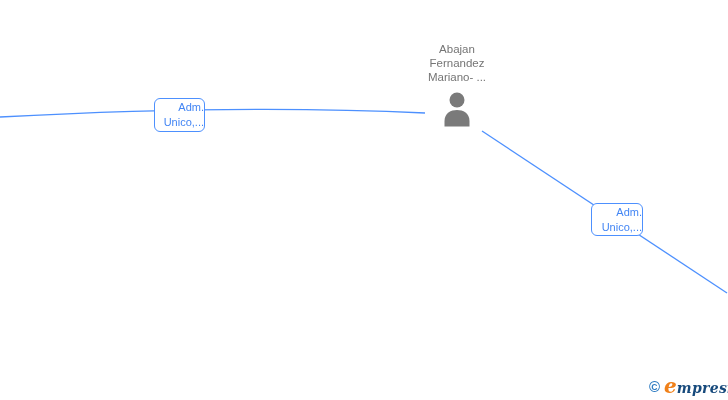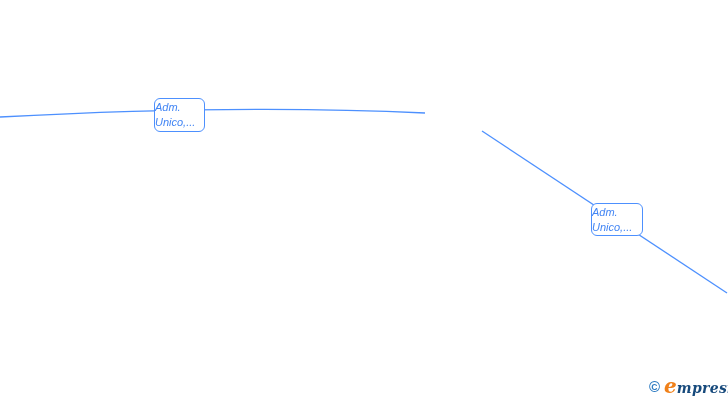--- a/index.html
+++ b/index.html
@@ -39,26 +39,25 @@
   
   .edge-label {
     position: absolute;
     box-sizing: border-box;
     background: #ffffff;
     border: 1.5px solid #4d90fe;
     border-radius: 6px;
     color: #4285f4;
     font-size: 11px;
     line-height: 15px;
-    text-align: left;
+    text-align: right;
     display: flex;
     flex-direction: column;
     justify-content: center;
     cursor: pointer;
-    font-style: italic;
   }
   #label-left  { left: 154px; top: 98px;  width: 51px; height: 34px; }
   #label-right { left: 591px; top: 203px; width: 52px; height: 33px; }
   
   .watermark {
     position: absolute;
     left: 649px;
     top: 374px;
     display: flex;
     align-items: center;
@@ -90,20 +89,35 @@
 </head>
 <body>
 
 <div id="canvas">
 
   <svg id="edges" viewBox="0 0 728 400" xmlns="http://www.w3.org/2000/svg">
     <path d="M0,117 Q240,104 425,113" fill="none" stroke="#4d90fe" stroke-width="1.3"></path>
     <line x1="482" y1="131" x2="727" y2="293" stroke="#4d90fe" stroke-width="1.3"></line>
   </svg>
 
+  <div class="person-node">
+    <div class="person-name">
+      <div>Abajan</div>
+      <div>Fernandez</div>
+      <div>Mariano- ...</div>
+    </div>
+    <span class="person-icon">
+      <svg width="32" height="35" viewBox="0 0 32 35" xmlns="http://www.w3.org/2000/svg">
+        <g fill="#7a7a7a">
+          <circle cx="16" cy="8" r="7.5"></circle>
+          <path d="M3.5,34.5 L3.5,29 C3.5,21 10,18 16,18 C22,18 28.5,21 28.5,29 L28.5,34.5 Z"></path>
+        </g>
+      </svg>
+    </span>
+  </div>
 
   <div class="edge-label" id="label-left">
     <div>Adm.</div>
     <div>Unico,...</div>
   </div>
 
   <div class="edge-label" id="label-right">
     <div>Adm.</div>
     <div>Unico,...</div>
   </div>

